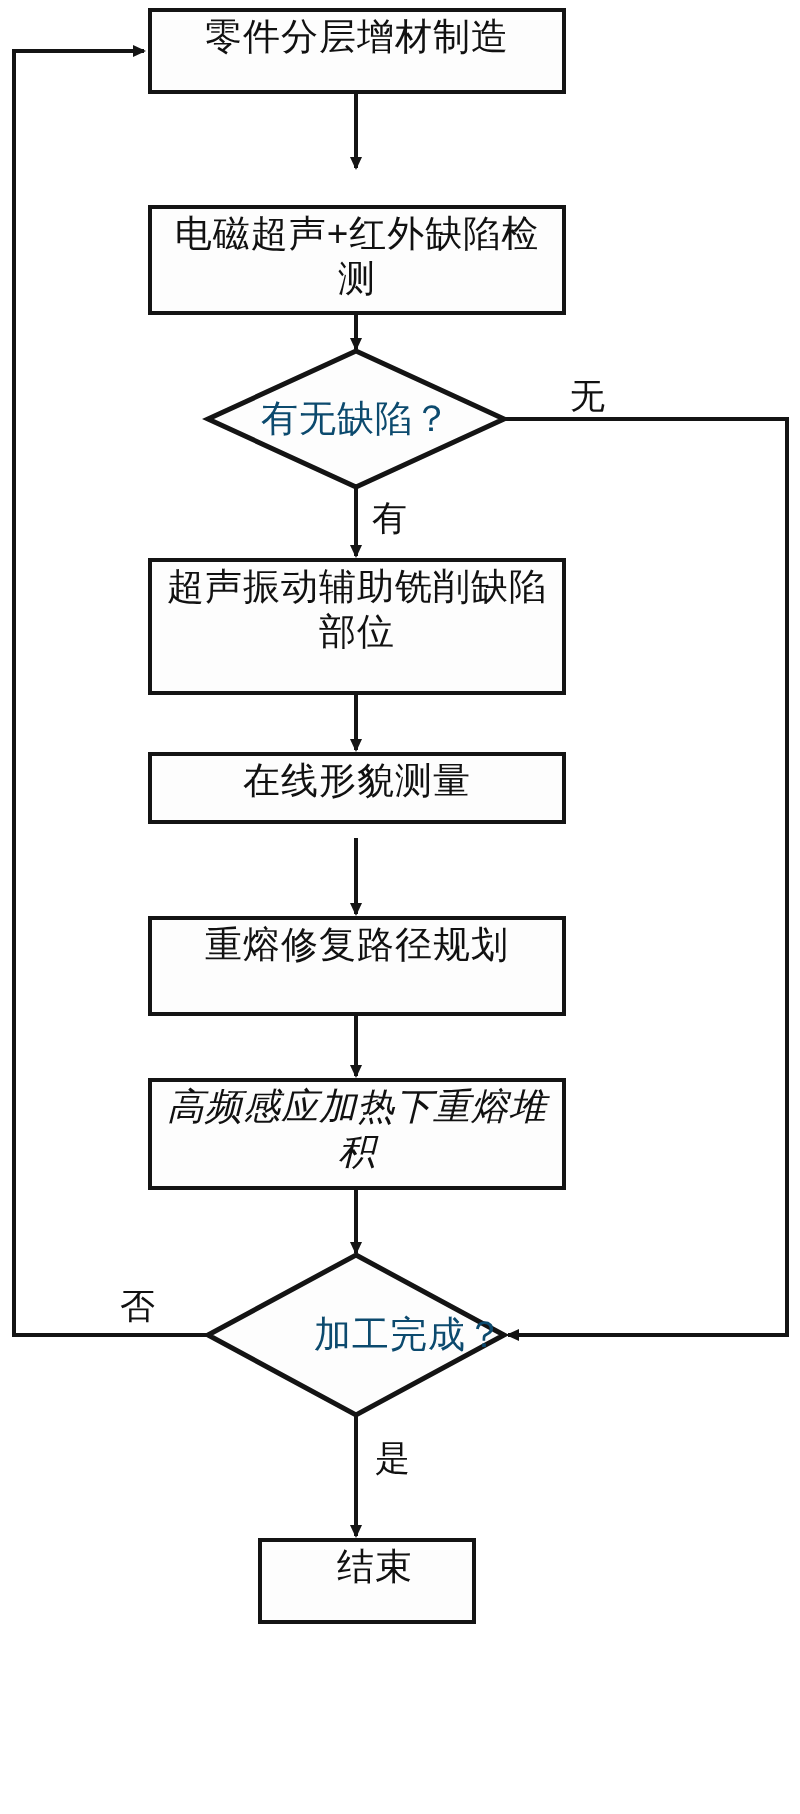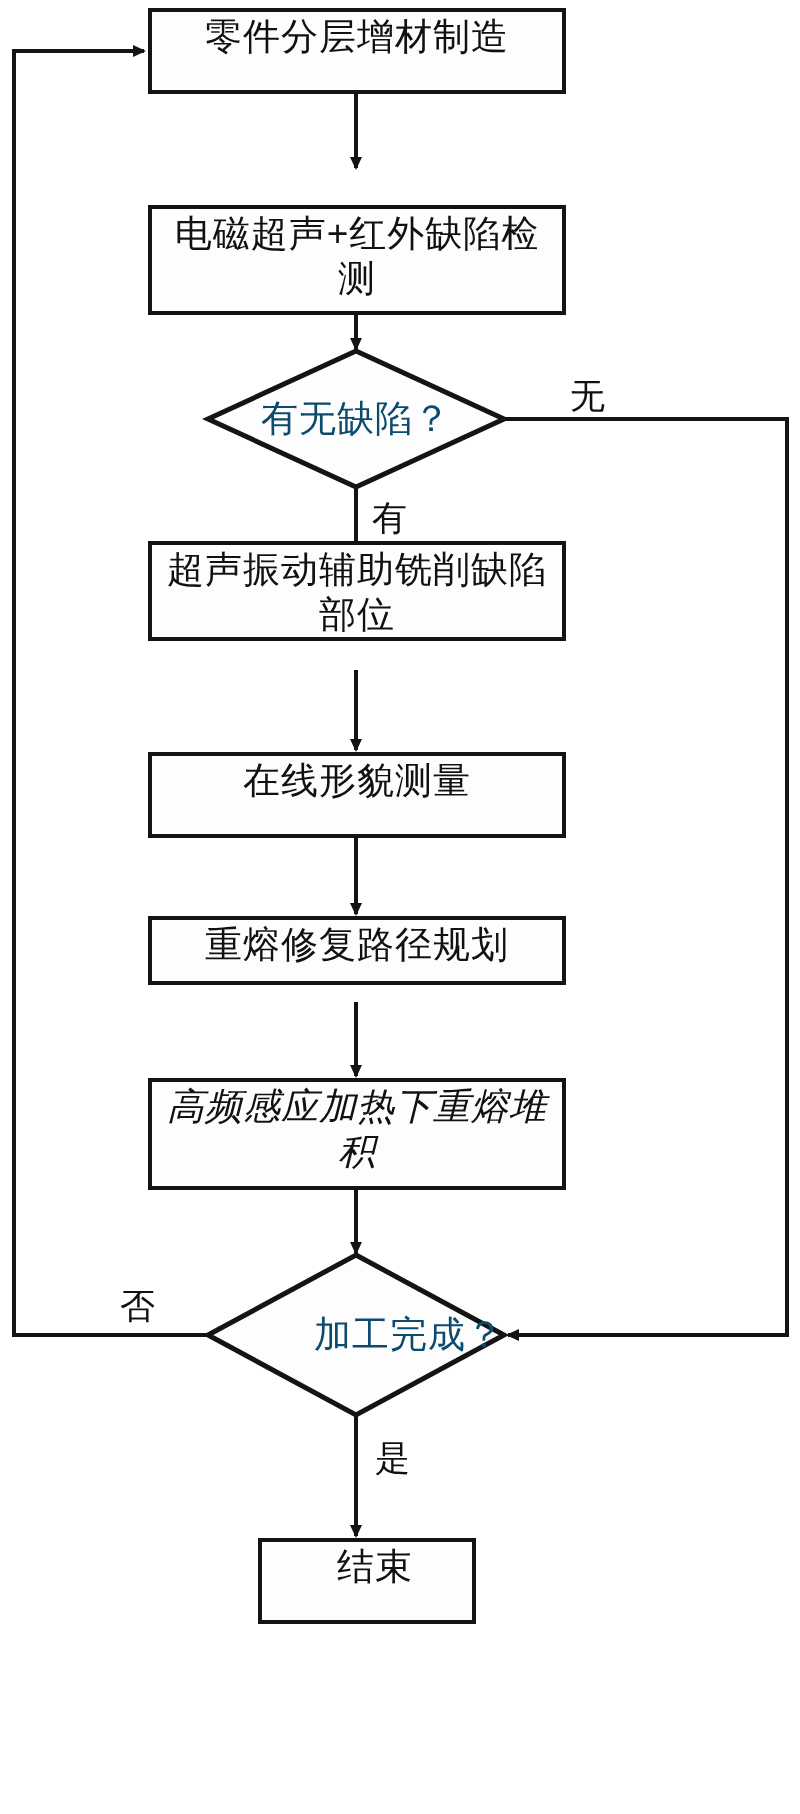--- a/index.html
+++ b/index.html
@@ -106,32 +106,32 @@
     <span>
       <span>电磁超声+红外缺陷检</span><br>
       <span>测</span>
     </span>
   </div>
 
   <div class="node-diamond-label" style="left:208px; top:385px; width:296px; height:68px;">
     <span>有无缺陷？</span>
   </div>
 
-  <div class="node-box" style="left:148px; top:541px; width:418px; height:100px;">
+  <div class="node-box" style="left:148px; top:558px; width:418px; height:137px;">
     <span>
       <span>超声振动辅助铣削缺陷</span><br>
       <span>部位</span>
     </span>
   </div>
 
-  <div class="node-box" style="left:148px; top:752px; width:418px; height:86px;">
+  <div class="node-box" style="left:148px; top:752px; width:418px; height:72px;">
     <span>在线形貌测量</span>
   </div>
 
-  <div class="node-box" style="left:148px; top:916px; width:418px; height:69px;">
+  <div class="node-box" style="left:148px; top:916px; width:418px; height:100px;">
     <span>重熔修复路径规划</span>
   </div>
 
   <div class="node-box" style="left:148px; top:1078px; width:418px; height:112px;font-style:italic;">
     <span>
       <span>高频感应加热下重熔堆</span><br>
       <span>积</span>
     </span>
   </div>
 

